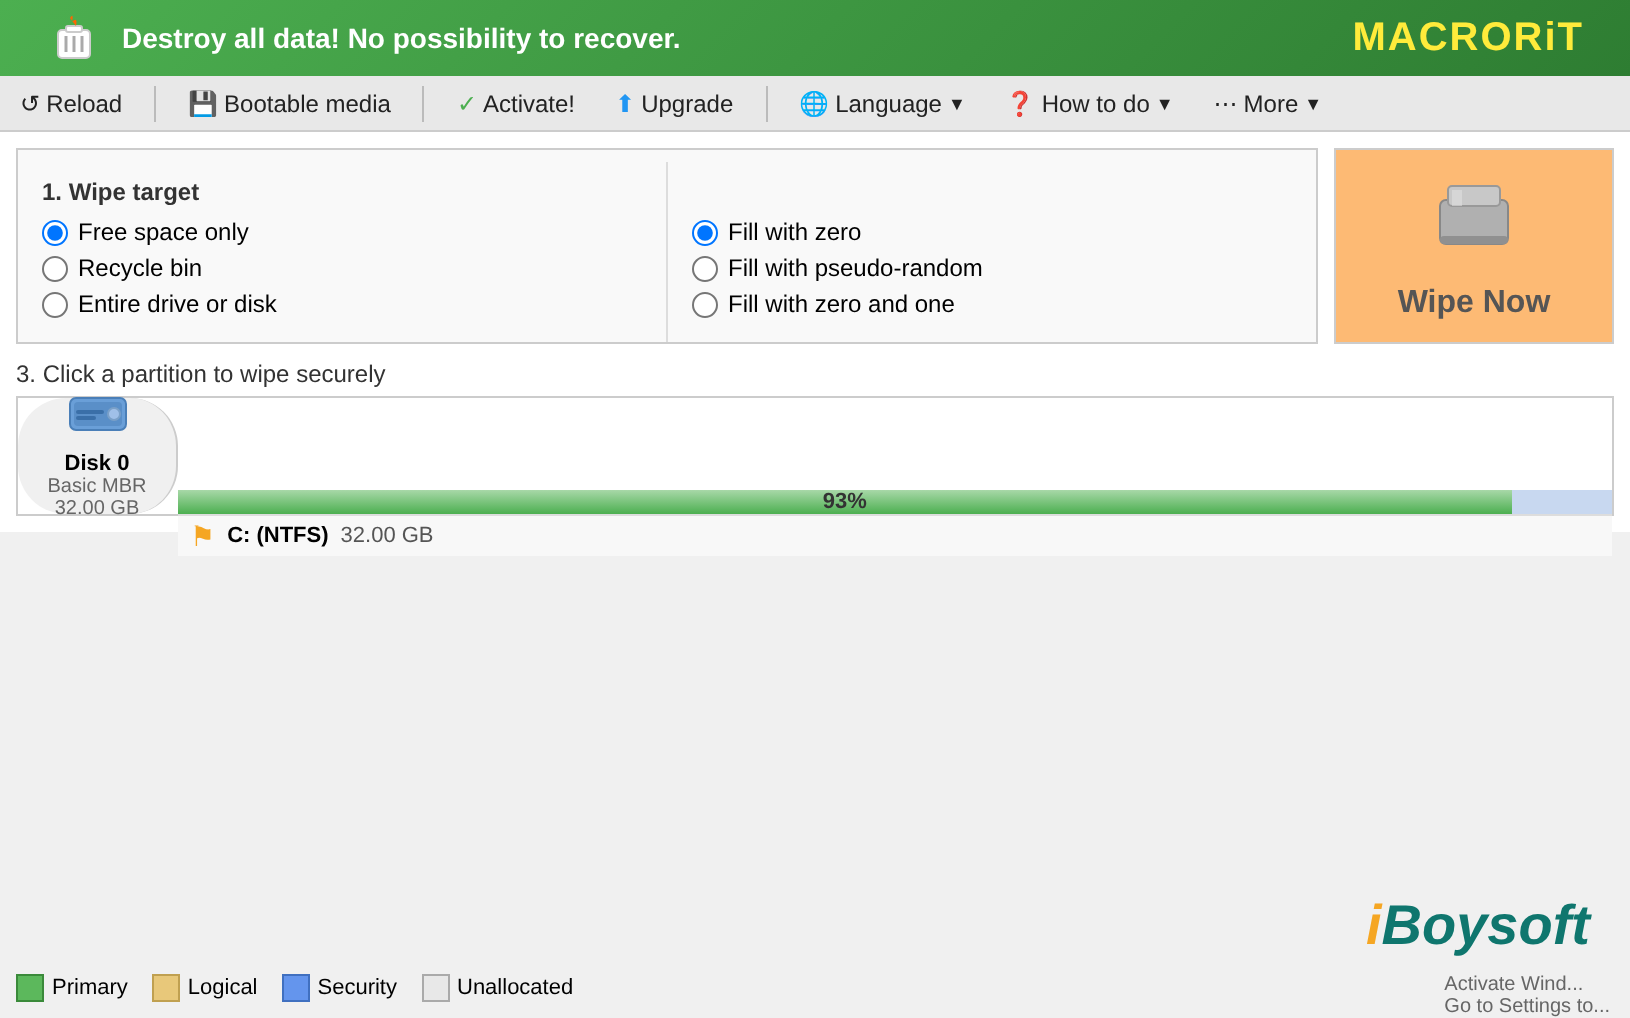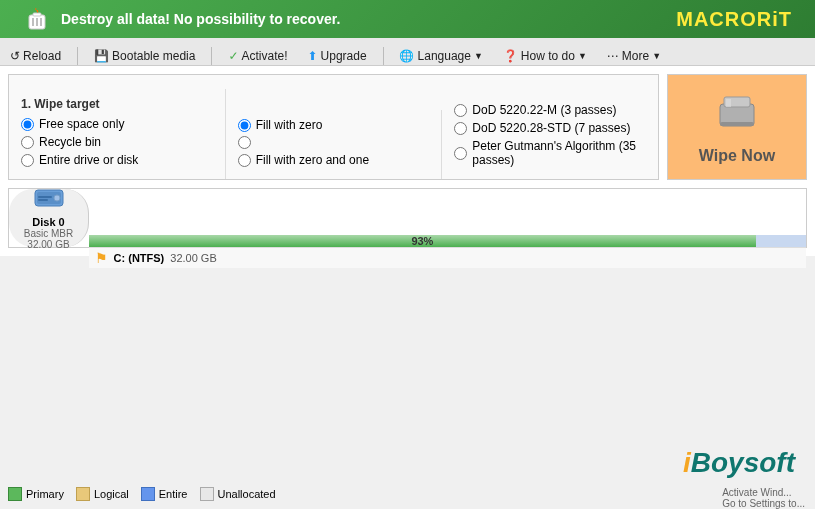--- a/index.html
+++ b/index.html
@@ -25,21 +25,21 @@
       font-family: 'Arial Black', Arial, sans-serif;
     }
     .header-brand span { color: #ffeb3b; }
 
     
     .toolbar {
       background: #e8e8e8;
       border-bottom: 1px solid #ccc;
       height: 28px;
       display: flex;
-      align-items: flex-end;
+      align-items: center;
       padding: 0 4px;
       gap: 8px;
     }
     .toolbar-btn {
       display: flex; align-items: center; gap: 3px;
       padding: 2px 6px; font-size: 12px; cursor: pointer;
       background: none; border: none; color: #222;
     }
     .toolbar-sep { width: 1px; height: 18px; background: #bbb; margin: 0 2px; }
 
@@ -206,59 +206,48 @@
         </label>
       </div>
 
       <div class="options-section">
         <label class="radio-item">
           <input type="radio" name="security" checked="" style="">
           <span>Fill with zero</span>
         </label>
         <label class="radio-item">
           <input type="radio" name="security" style="">
+          <span>Fill with pseudo-random</span>
         </label>
         <label class="radio-item">
           <input type="radio" name="security" style="">
           <span>Fill with zero and one</span>
         </label>
       </div>
 
-      <div class="options-section" style="border-right:none;">
-        <h3 style="visibility:hidden">2. Security</h3>
-        <label class="radio-item">
-          <input type="radio" name="security" style="">
-          <span>DoD 5220.22-M (3 passes)</span>
-        </label>
-        <label class="radio-item">
-          <input type="radio" name="security" style="">
-          <span>DoD 5220.28-STD (7 passes)</span>
-        </label>
-        <label class="radio-item">
-          <input type="radio" name="security" style="">
-          <span>Peter Gutmann's Algorithm (35 passes)</span>
-        </label>
-      </div>
 
     </div>
 
     <div class="wipe-area">
       <div class="wipe-icon">
         <svg width="50" height="45" viewBox="0 0 50 45">
           <rect x="8" y="15" width="34" height="22" rx="3" fill="#b0b0b0" stroke="#888" stroke-width="1"></rect>
           <rect x="12" y="8" width="26" height="10" rx="2" fill="#c8c8c8" stroke="#999" stroke-width="1"></rect>
           <rect x="8" y="33" width="34" height="4" rx="2" fill="#909090"></rect>
           <rect x="14" y="10" width="5" height="8" fill="#e0e0e0" opacity="0.6"></rect>
         </svg>
       </div>
       <div class="wipe-label">Wipe Now</div>
     </div>
 
   </div>
 
+  <div style="margin-bottom: 4px;">
+    <span style="font-size:12px; color:#333;">3. Click a partition to wipe securely</span>
+  </div>
 
   <div class="disk-panel">
 
     <div class="disk-info">
       <div style="font-size:20px; color:#555; margin-bottom:2px;">
         <svg width="30" height="22" viewBox="0 0 30 22">
           <rect x="1" y="3" width="28" height="16" rx="3" fill="#6a9fd8" stroke="#4a7fb8" stroke-width="1"></rect>
           <rect x="3" y="5" width="24" height="12" rx="2" fill="#5a8fc8"></rect>
           <circle cx="23" cy="11" r="3" fill="#a0c0e8" stroke="#7aa0c8" stroke-width="1"></circle>
           <rect x="4" y="9" width="14" height="2" rx="1" fill="#3a6fa8"></rect>
@@ -294,21 +283,21 @@
   <div class="legend-item">
     <div class="legend-box" style="background:#5cb85c; border-color:#3a8a3a;"></div>
     <span>Primary</span>
   </div>
   <div class="legend-item">
     <div class="legend-box" style="background:#e8c87a; border-color:#c0a050;"></div>
     <span>Logical</span>
   </div>
   <div class="legend-item">
     <div class="legend-box" style="background:#6495ed; border-color:#4070c0;"></div>
-    <span>Entire</span>
+    <span>Security</span>
   </div>
   <div class="legend-item">
     <div class="legend-box" style="background:#e8e8e8; border-color:#aaa;"></div>
     <span>Unallocated</span>
   </div>
 </div>
 
 <div class="iboysoft">
   <span style="color:#f5a623;">i</span><span>Boysoft</span>
 </div>

